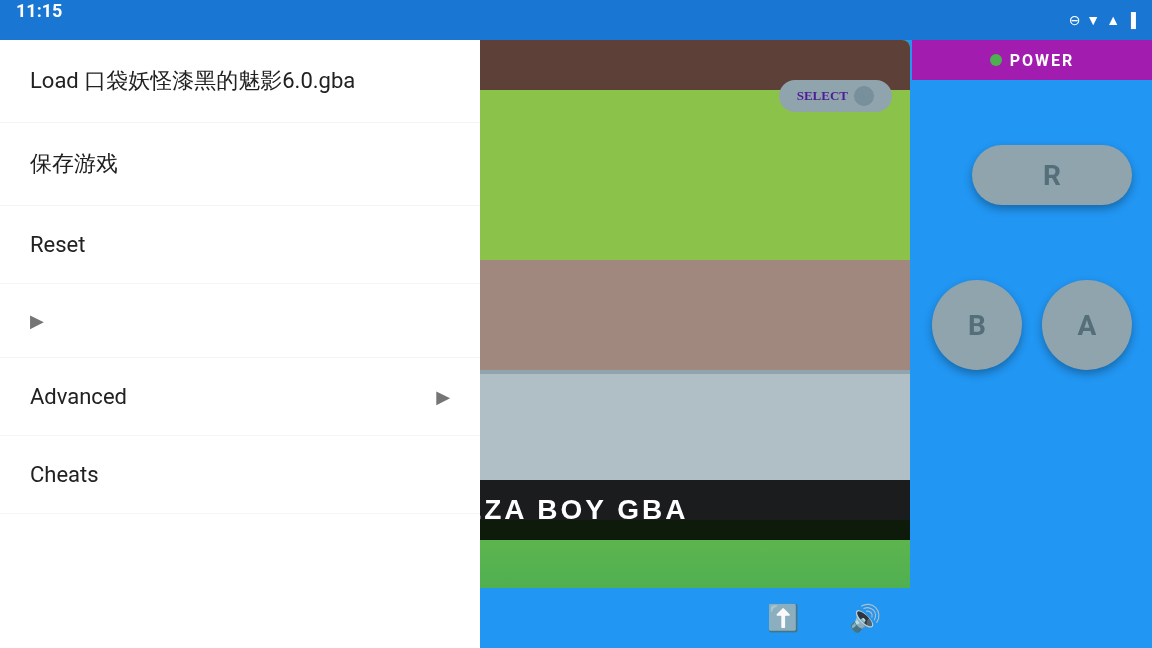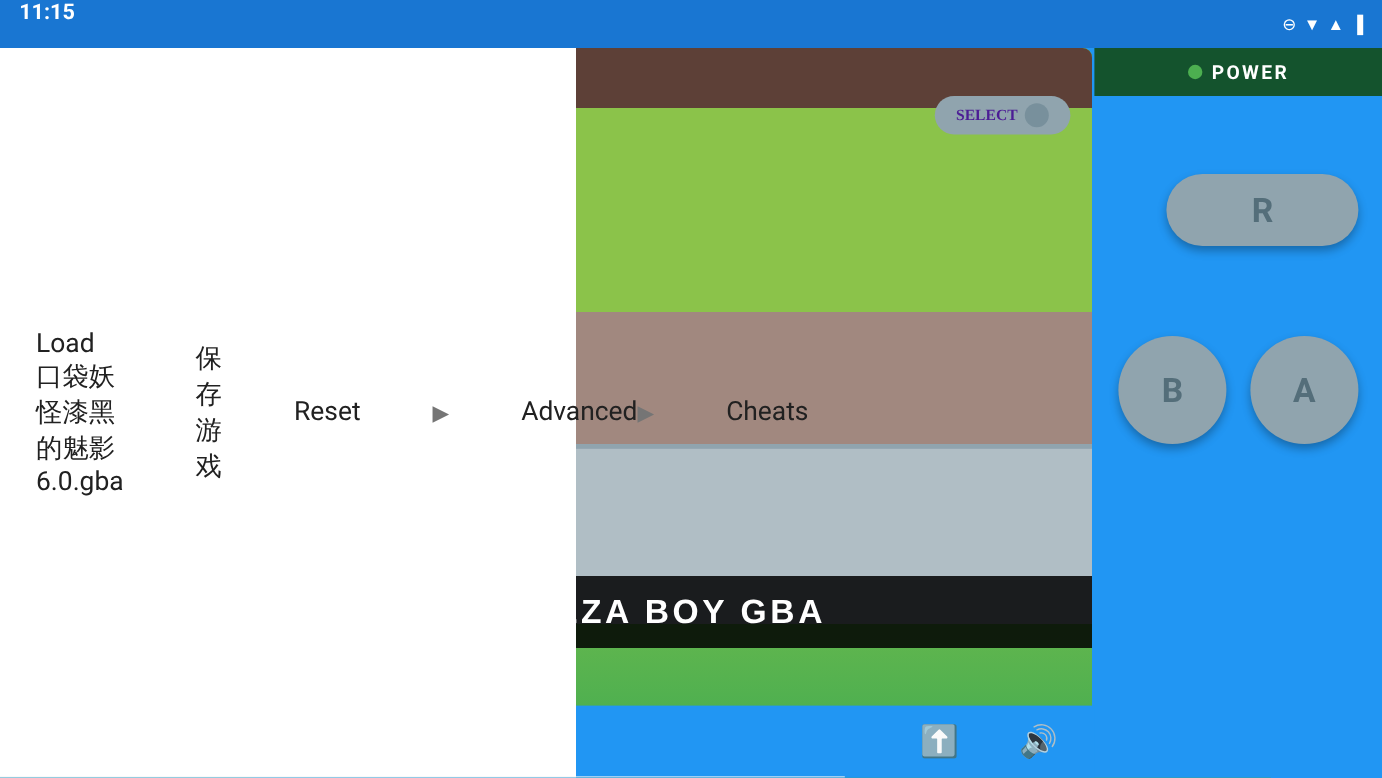--- a/index.html
+++ b/index.html
@@ -140,21 +140,21 @@
       font-family: Arial, sans-serif;
     }
 
     
     .power-bar {
       position: absolute;
       top: 40px;
       right: 0;
       width: 240px;
       height: 40px;
-      background: #14532d;
+      background: #a21caf;
       display: flex;
       align-items: center;
       justify-content: center;
       gap: 8px;
     }
 
     .power-dot {
       width: 12px;
       height: 12px;
       border-radius: 50%;
@@ -252,21 +252,21 @@
     
     .menu-overlay {
       position: absolute;
       top: 40px;
       left: 0;
       width: 480px;
       bottom: 0;
       background: white;
       z-index: 50;
       display: flex;
-      flex-direction: row;
+      flex-direction: column;
       padding: 0;
     }
 
     .menu-item {
       padding: 26px 30px;
       font-size: 22px;
       color: #212121;
       cursor: pointer;
       display: flex;
       align-items: center;

